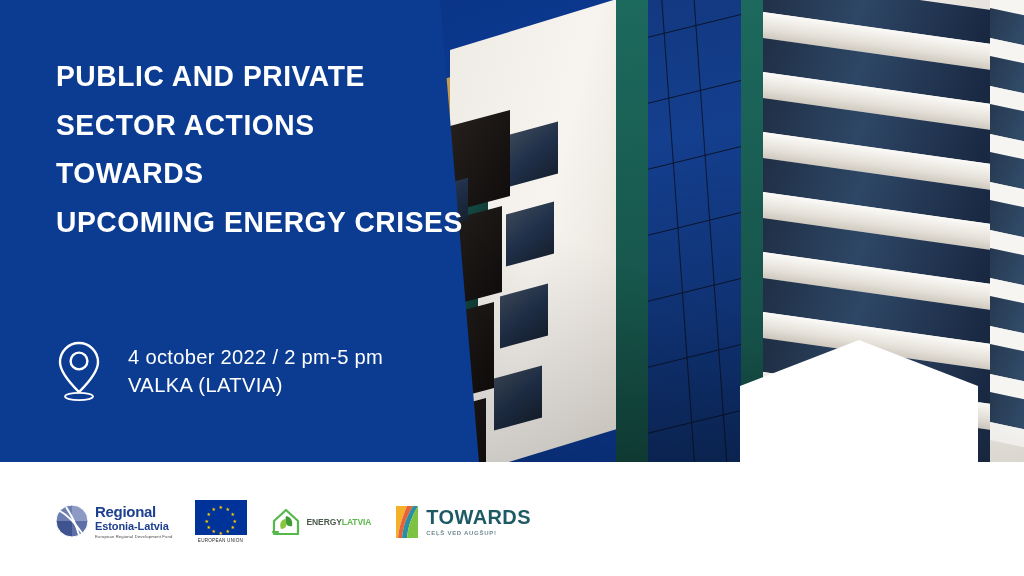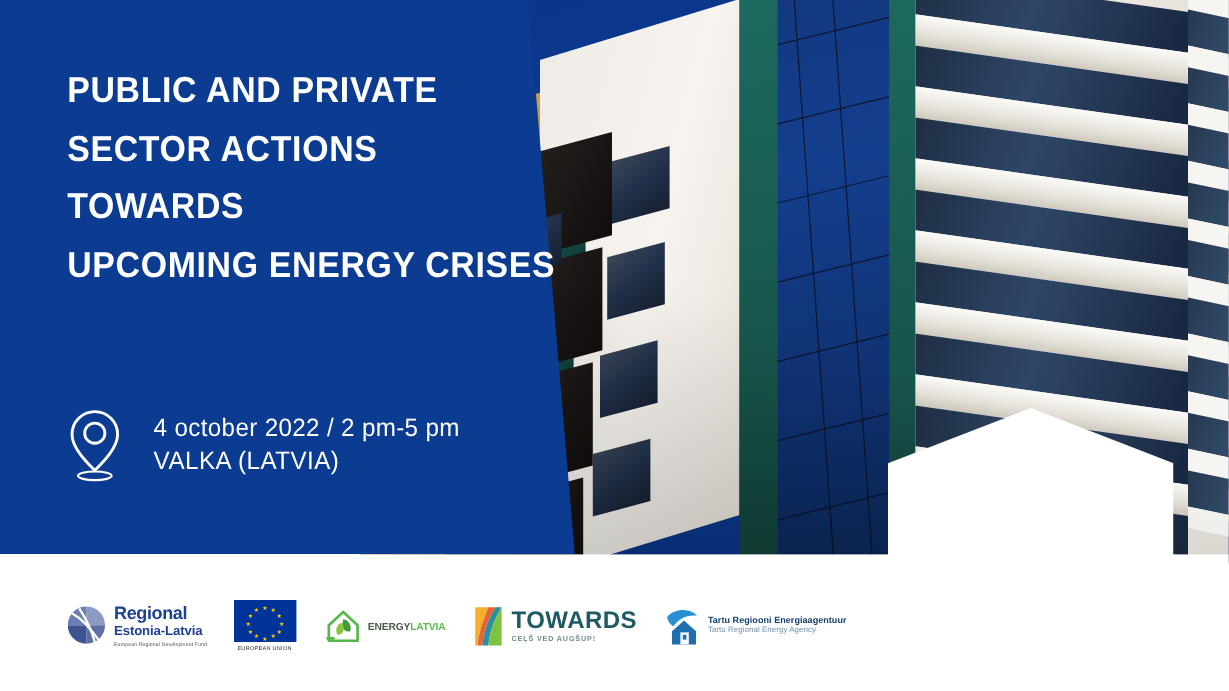--- a/index.html
+++ b/index.html
@@ -364,29 +364,17 @@
           <path d="M14 2 L20 2 C14 12 10 22 9 34 L5 34 C6 22 10 12 14 2 Z" fill="#e8633a"></path>
           <path d="M20 2 L25 2 C19 12 15 22 14 34 L9 34 C10 22 14 12 20 2 Z" fill="#2a8f9e"></path>
           <path d="M25 2 L25 34 L14 34 C15 22 19 12 25 2 Z" fill="#7ec242"></path>
         </svg>
         <div class="vz-txt">
           <span class="vz-1">TOWARDS</span>
           <span class="vz-2">CEĻŠ VED AUGŠUP!</span>
         </div>
       </div>
 
-      <div class="logo tt">
-        <svg width="32" height="34" viewBox="0 0 32 34">
-          <path d="M3 9 C10 1 22 2 28 8 C20 7 13 10 8 17 C5 15 3 12 3 9 Z" fill="#2a8fd4"></path>
-          <path d="M7 21 L17 12 L27 21 L27 32 L7 32 Z" fill="#1f6fb0"></path>
-          <rect x="14" y="22" width="7" height="10" fill="#ffffff"></rect>
-          <rect x="16" y="24" width="3" height="4" fill="#1f6fb0"></rect>
-        </svg>
-        <div class="tt-txt">
-          <span class="tt-1">Tartu Regiooni Energiaagentuur</span>
-          <span class="tt-2">Tartu Regional Energy Agency</span>
-        </div>
-      </div>
 
     </div>
   </div>
 
 </div>
 
 </body></html>

